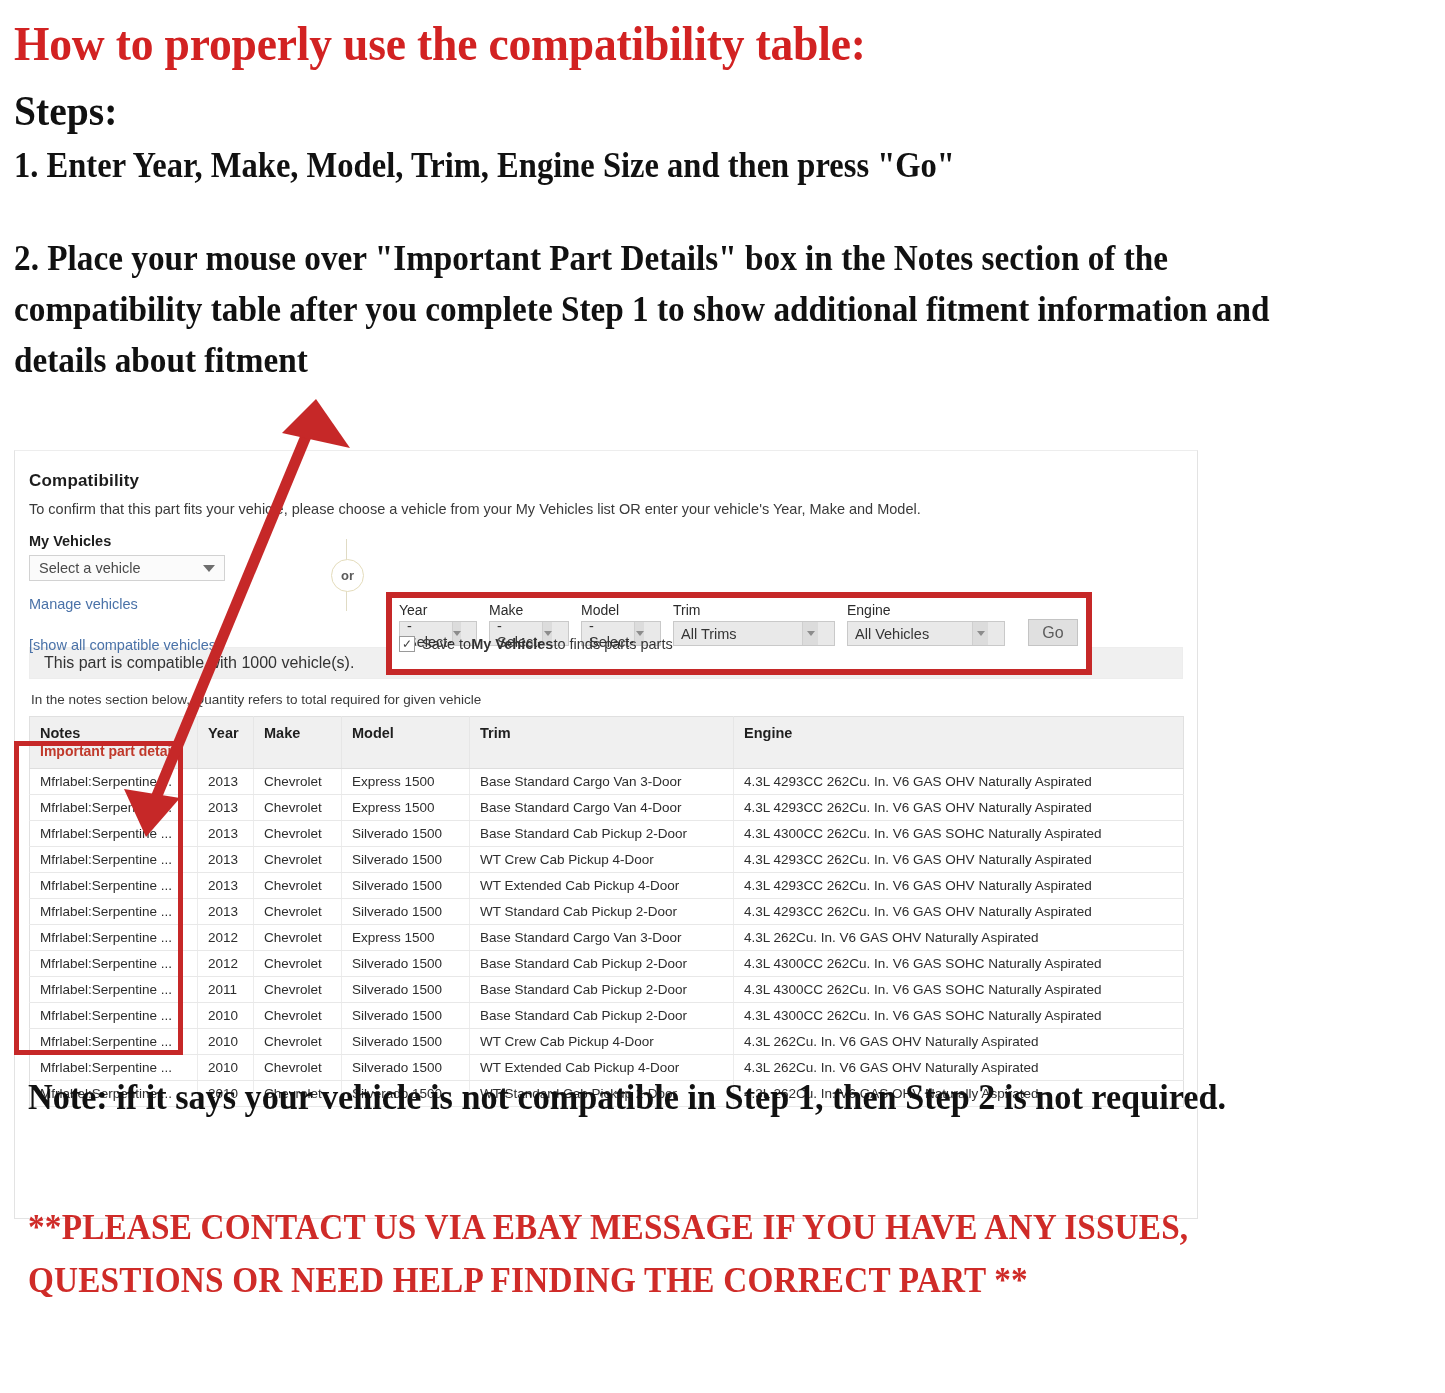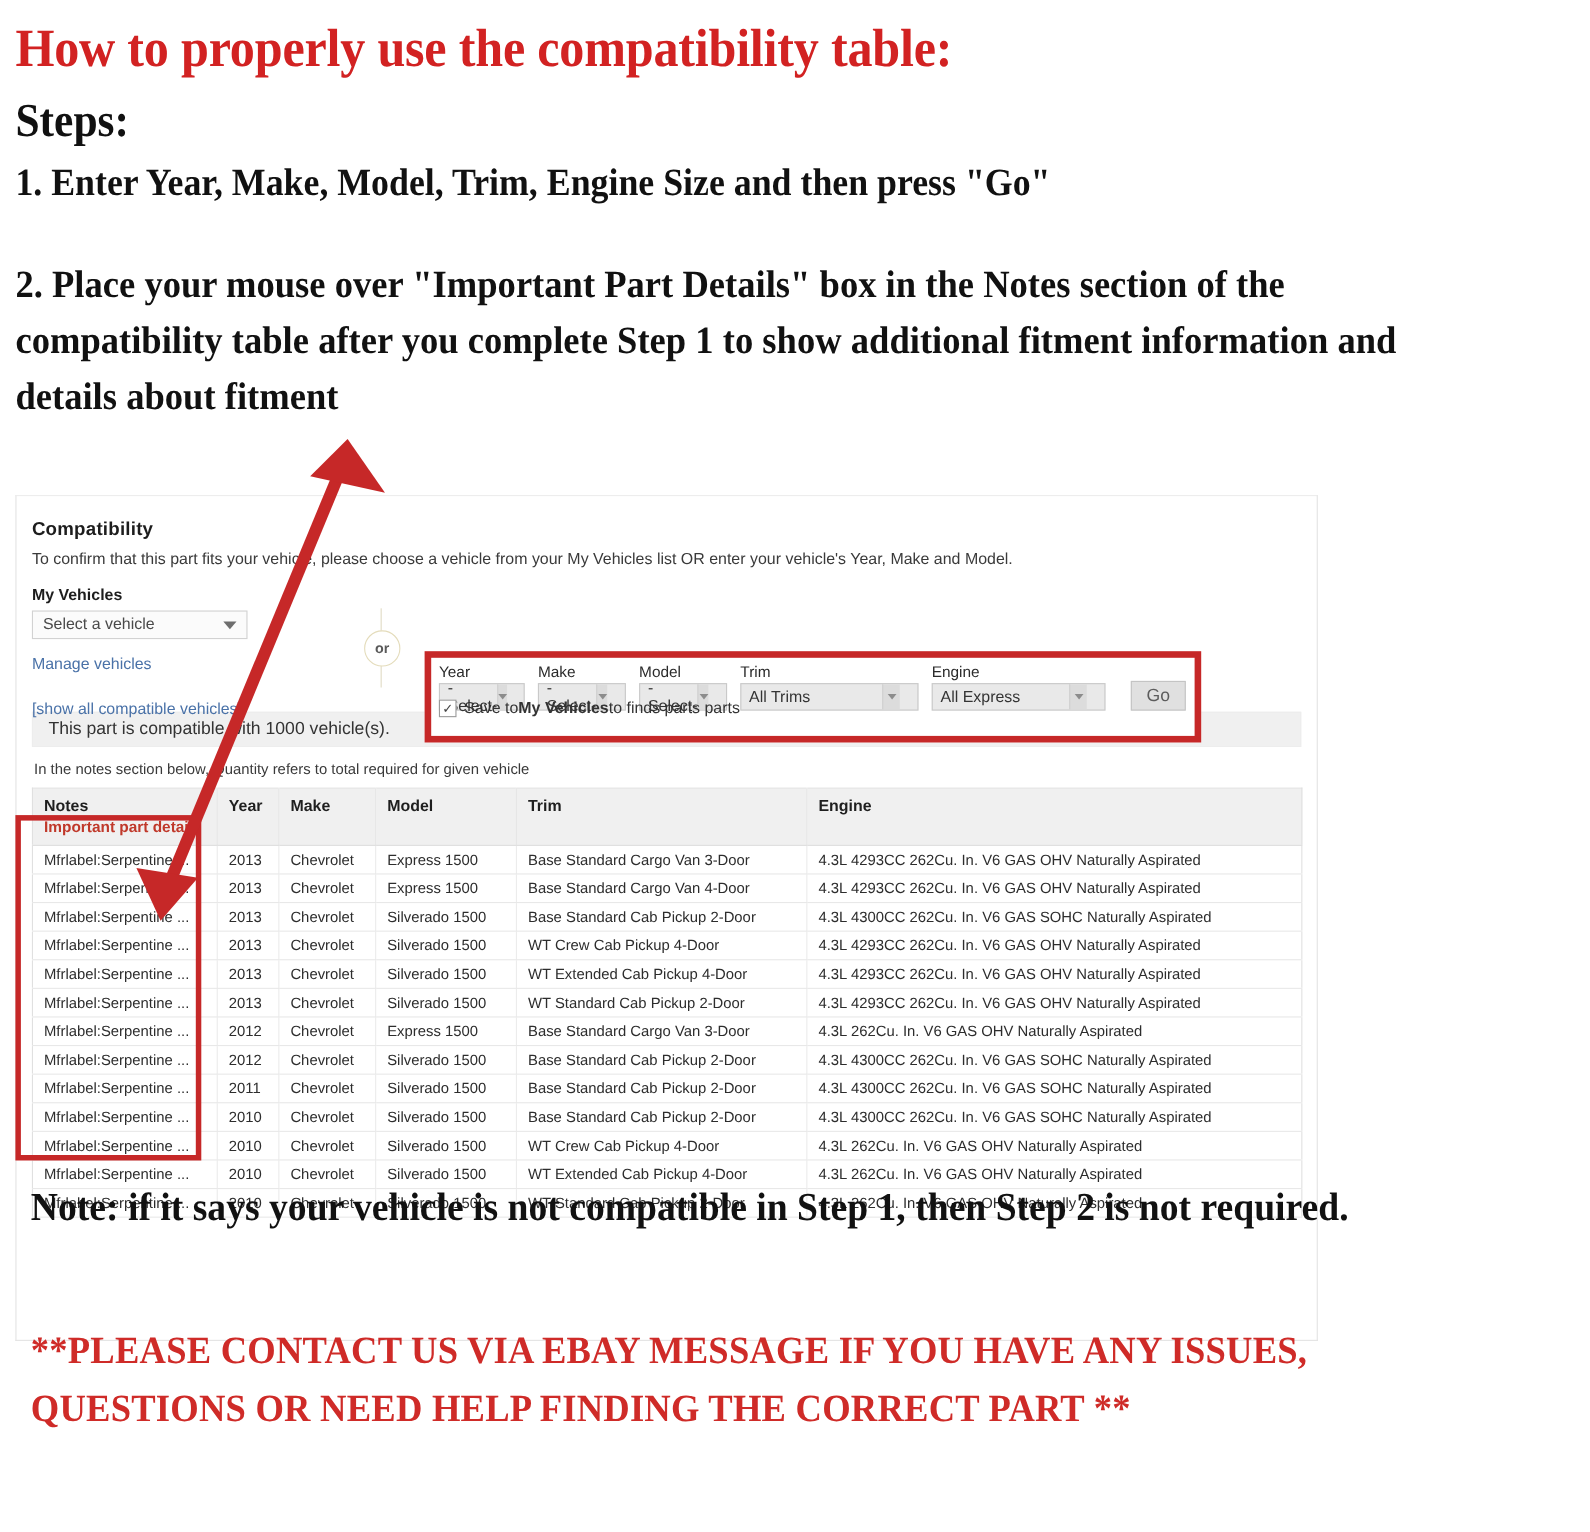--- a/index.html
+++ b/index.html
@@ -67,21 +67,21 @@
     font-size:14.5px;color:#4a4a4a;display:flex;align-items:center;
     padding:0 6px 0 9px;box-sizing:border-box;justify-content:space-between;gap:48px;
   }
   .caret{width:0;height:0;border-left:6px solid transparent;border-right:6px solid transparent;
          border-top:7px solid #6e6e6e;margin-right:3px;}
   .link{color:#4a72a8;font-size:14.5px;}
   .manage{margin-top:15px;}
   .showall{margin-top:25px;}
 
   
-  .or-wrap{position:absolute;left:302px;top:20px;width:32px;height:72px;text-align:center;}
+  .or-wrap{position:absolute;left:302px;top:6px;width:32px;height:72px;text-align:center;}
   .or-line{position:absolute;left:15px;top:0;width:1px;height:72px;background:#e0dbc4;}
   .or-badge{
     position:absolute;left:0;top:20px;width:31px;height:31px;border-radius:50%;
     border:1px solid #e4dcbb;background:#ffffff;color:#5a5a5a;font-size:13px;
     display:flex;align-items:center;justify-content:center;font-weight:bold;
   }
 
   
   .ymme-box{
     position:absolute;left:357px;top:59px;width:706px;height:83px;
@@ -244,21 +244,21 @@
           <div class="sel w-trim">
             <span>All Trims</span>
             <span class="arrow">
                 <i></i>
               </span>
           </div>
         </div>
         <div class="fld">
           <div class="fld-label">Engine</div>
           <div class="sel w-engine">
-            <span>All Express</span>
+            <span>All Vehicles</span>
             <span class="arrow">
                 <i></i>
               </span>
           </div>
         </div>
         <div class="go-btn">Go</div>
       </div>
 
       <div class="save-row">
         <span class="cbx">✓</span>

